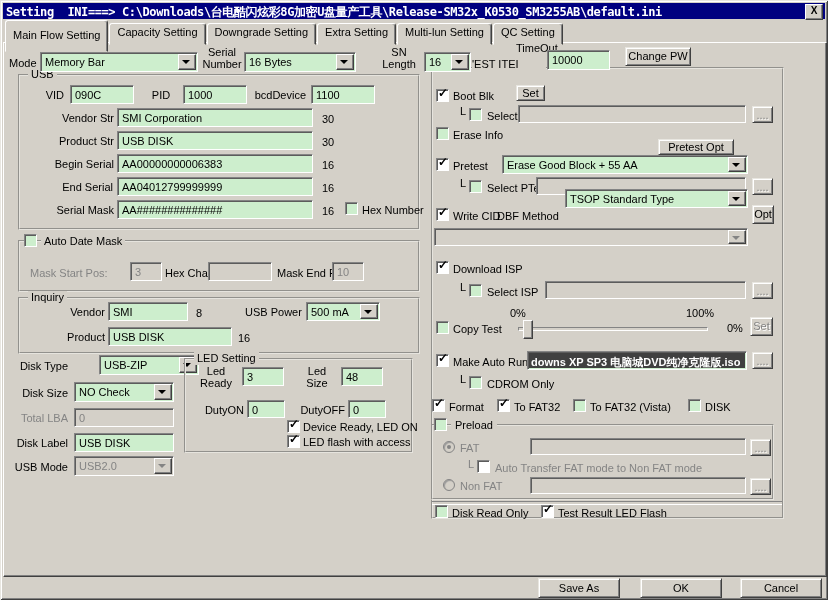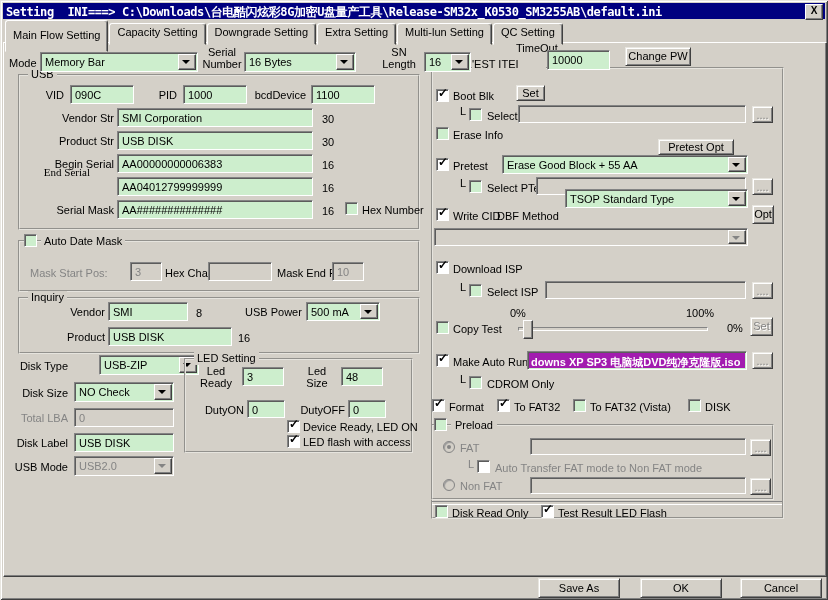--- a/index.html
+++ b/index.html
@@ -74,21 +74,21 @@
   .radio.sel::after{content:"";position:absolute;left:3px;top:3px;width:4px;height:4px;border-radius:50%;background:#848484;}
   .groupbox{position:absolute;border:2px groove #e6e4de;box-sizing:border-box;}
   .legend{position:absolute;top:-8px;left:8px;background:#d4d0c8;padding:0 3px;line-height:13px;white-space:nowrap;}
   .hline{position:absolute;height:2px;border-top:1px solid #848484;border-bottom:1px solid #fff;}
   .slider-track{position:absolute;height:4px;background:#d4d0c8;border:1px solid;border-color:#848484 #fff #fff #848484;box-sizing:border-box;}
   .slider-thumb{
     position:absolute;width:8px;height:17px;background:#d4d0c8;
     border:1px solid;border-color:#fff #404040 #404040 #fff;box-shadow:inset -1px -1px 0 #808080;
   }
   .sel-text{
-    position:absolute;left:1px;top:1px;right:1px;bottom:1px;background:#a21caf;color:#fff;
+    position:absolute;left:1px;top:1px;right:1px;bottom:1px;background:#404040;color:#fff;
     padding:2px 0 0 2px;white-space:nowrap;overflow:hidden;font-weight:bold;
   }
 </style>
 </head>
 <body>
 
 <div class="win">
 
   <div class="titlebar">
     <span class="title-text">Setting  INI===&gt; C:\Downloads\台电酷闪炫彩8G加密U盘量产工具\Release-SM32x_K0530_SM3255AB\default.ini</span>
@@ -126,38 +126,38 @@
   <span class="lbl" style="left:472px;top:58px;width:74px;background:#d4d0c8;z-index:3;">'EST ITEI</span>
   <span class="lbl" style="left:516px;top:42px;z-index:3;">TimeOut</span>
   <div class="field" style="left:547px;top:50px;width:63px;height:20px;z-index:3;">10000</div>
   <div class="btn" style="left:625px;top:47px;width:66px;height:19px;z-index:3;">Change PW</div>
 
   <div class="groupbox" style="left:18px;top:74px;width:402px;height:156px;">
     <span class="legend">USB</span>
   </div>
   <span class="lbl r" style="left:30px;top:89px;width:34px;">VID</span>
   <div class="field" style="left:70px;top:85px;width:64px;height:19px;">090C</div>
-  <span class="lbl r" style="left:145px;top:89px;width:32px;">PID</span>
+  <span class="lbl r" style="left:145px;top:89px;width:32px;text-align:center;">PID</span>
   <div class="field" style="left:183px;top:85px;width:64px;height:19px;">1000</div>
   <span class="lbl r" style="left:240px;top:89px;width:66px;">bcdDevice</span>
   <div class="field" style="left:311px;top:85px;width:64px;height:19px;">1100</div>
 
   <span class="lbl r" style="left:18px;top:112px;width:96px;">Vendor Str</span>
   <div class="field" style="left:117px;top:108px;width:196px;height:19px;">SMI Corporation</div>
   <span class="lbl" style="left:322px;top:113px;">30</span>
 
   <span class="lbl r" style="left:18px;top:135px;width:96px;">Product Str</span>
   <div class="field" style="left:117px;top:131px;width:196px;height:19px;">USB DISK</div>
   <span class="lbl" style="left:322px;top:136px;">30</span>
 
   <span class="lbl r" style="left:18px;top:158px;width:96px;">Begin Serial</span>
   <div class="field" style="left:117px;top:154px;width:196px;height:19px;">AA00000000006383</div>
   <span class="lbl" style="left:322px;top:159px;">16</span>
 
-  <span class="lbl r" style="left:18px;top:166px;width:72px;font-family:Liberation Serif, serif;">End Serial</span>
+  <span class="lbl r" style="left:18px;top:181px;width:95px;">End Serial</span>
   <div class="field" style="left:117px;top:177px;width:196px;height:19px;">AA04012799999999</div>
   <span class="lbl" style="left:322px;top:182px;">16</span>
 
   <span class="lbl r" style="left:18px;top:204px;width:96px;">Serial Mask</span>
   <div class="field" style="left:117px;top:200px;width:196px;height:19px;">AA##############</div>
   <span class="lbl" style="left:322px;top:205px;">16</span>
   <span class="cb" style="left:345px;top:202px;"></span>
   <span class="lbl" style="left:362px;top:204px;">Hex Number</span>
 
   <div class="groupbox" style="left:18px;top:240px;width:402px;height:52px;"></div>

